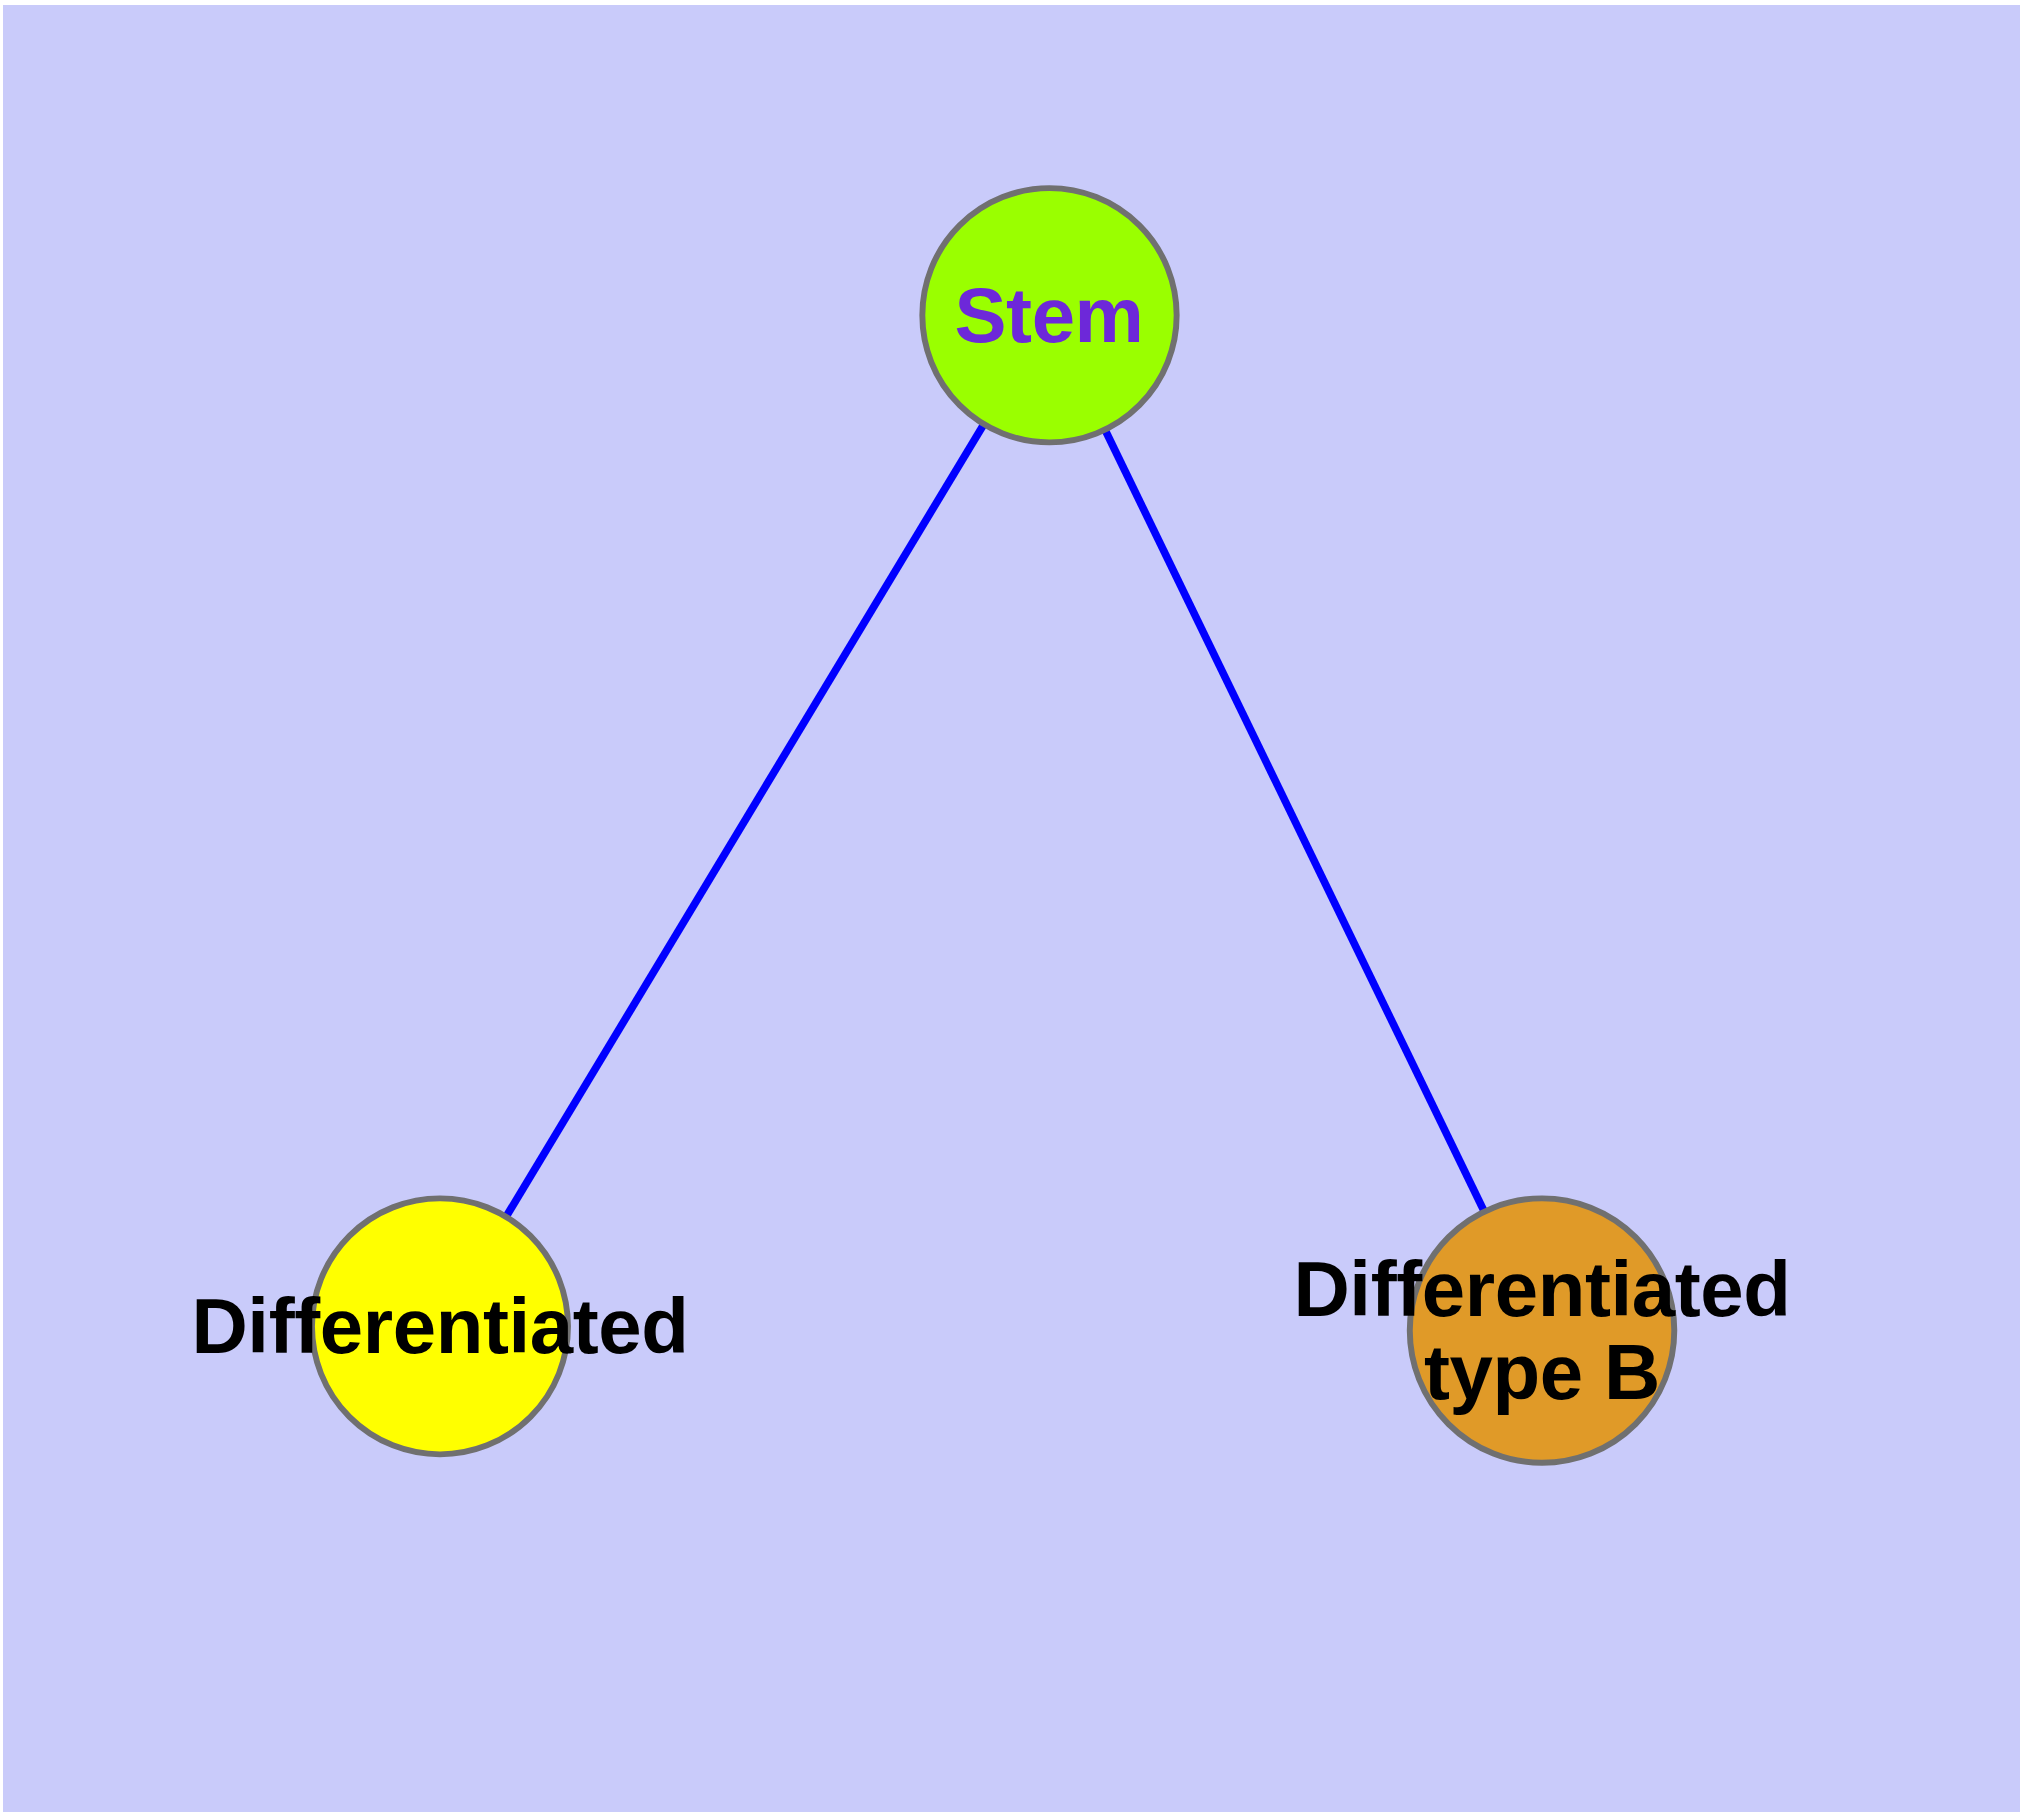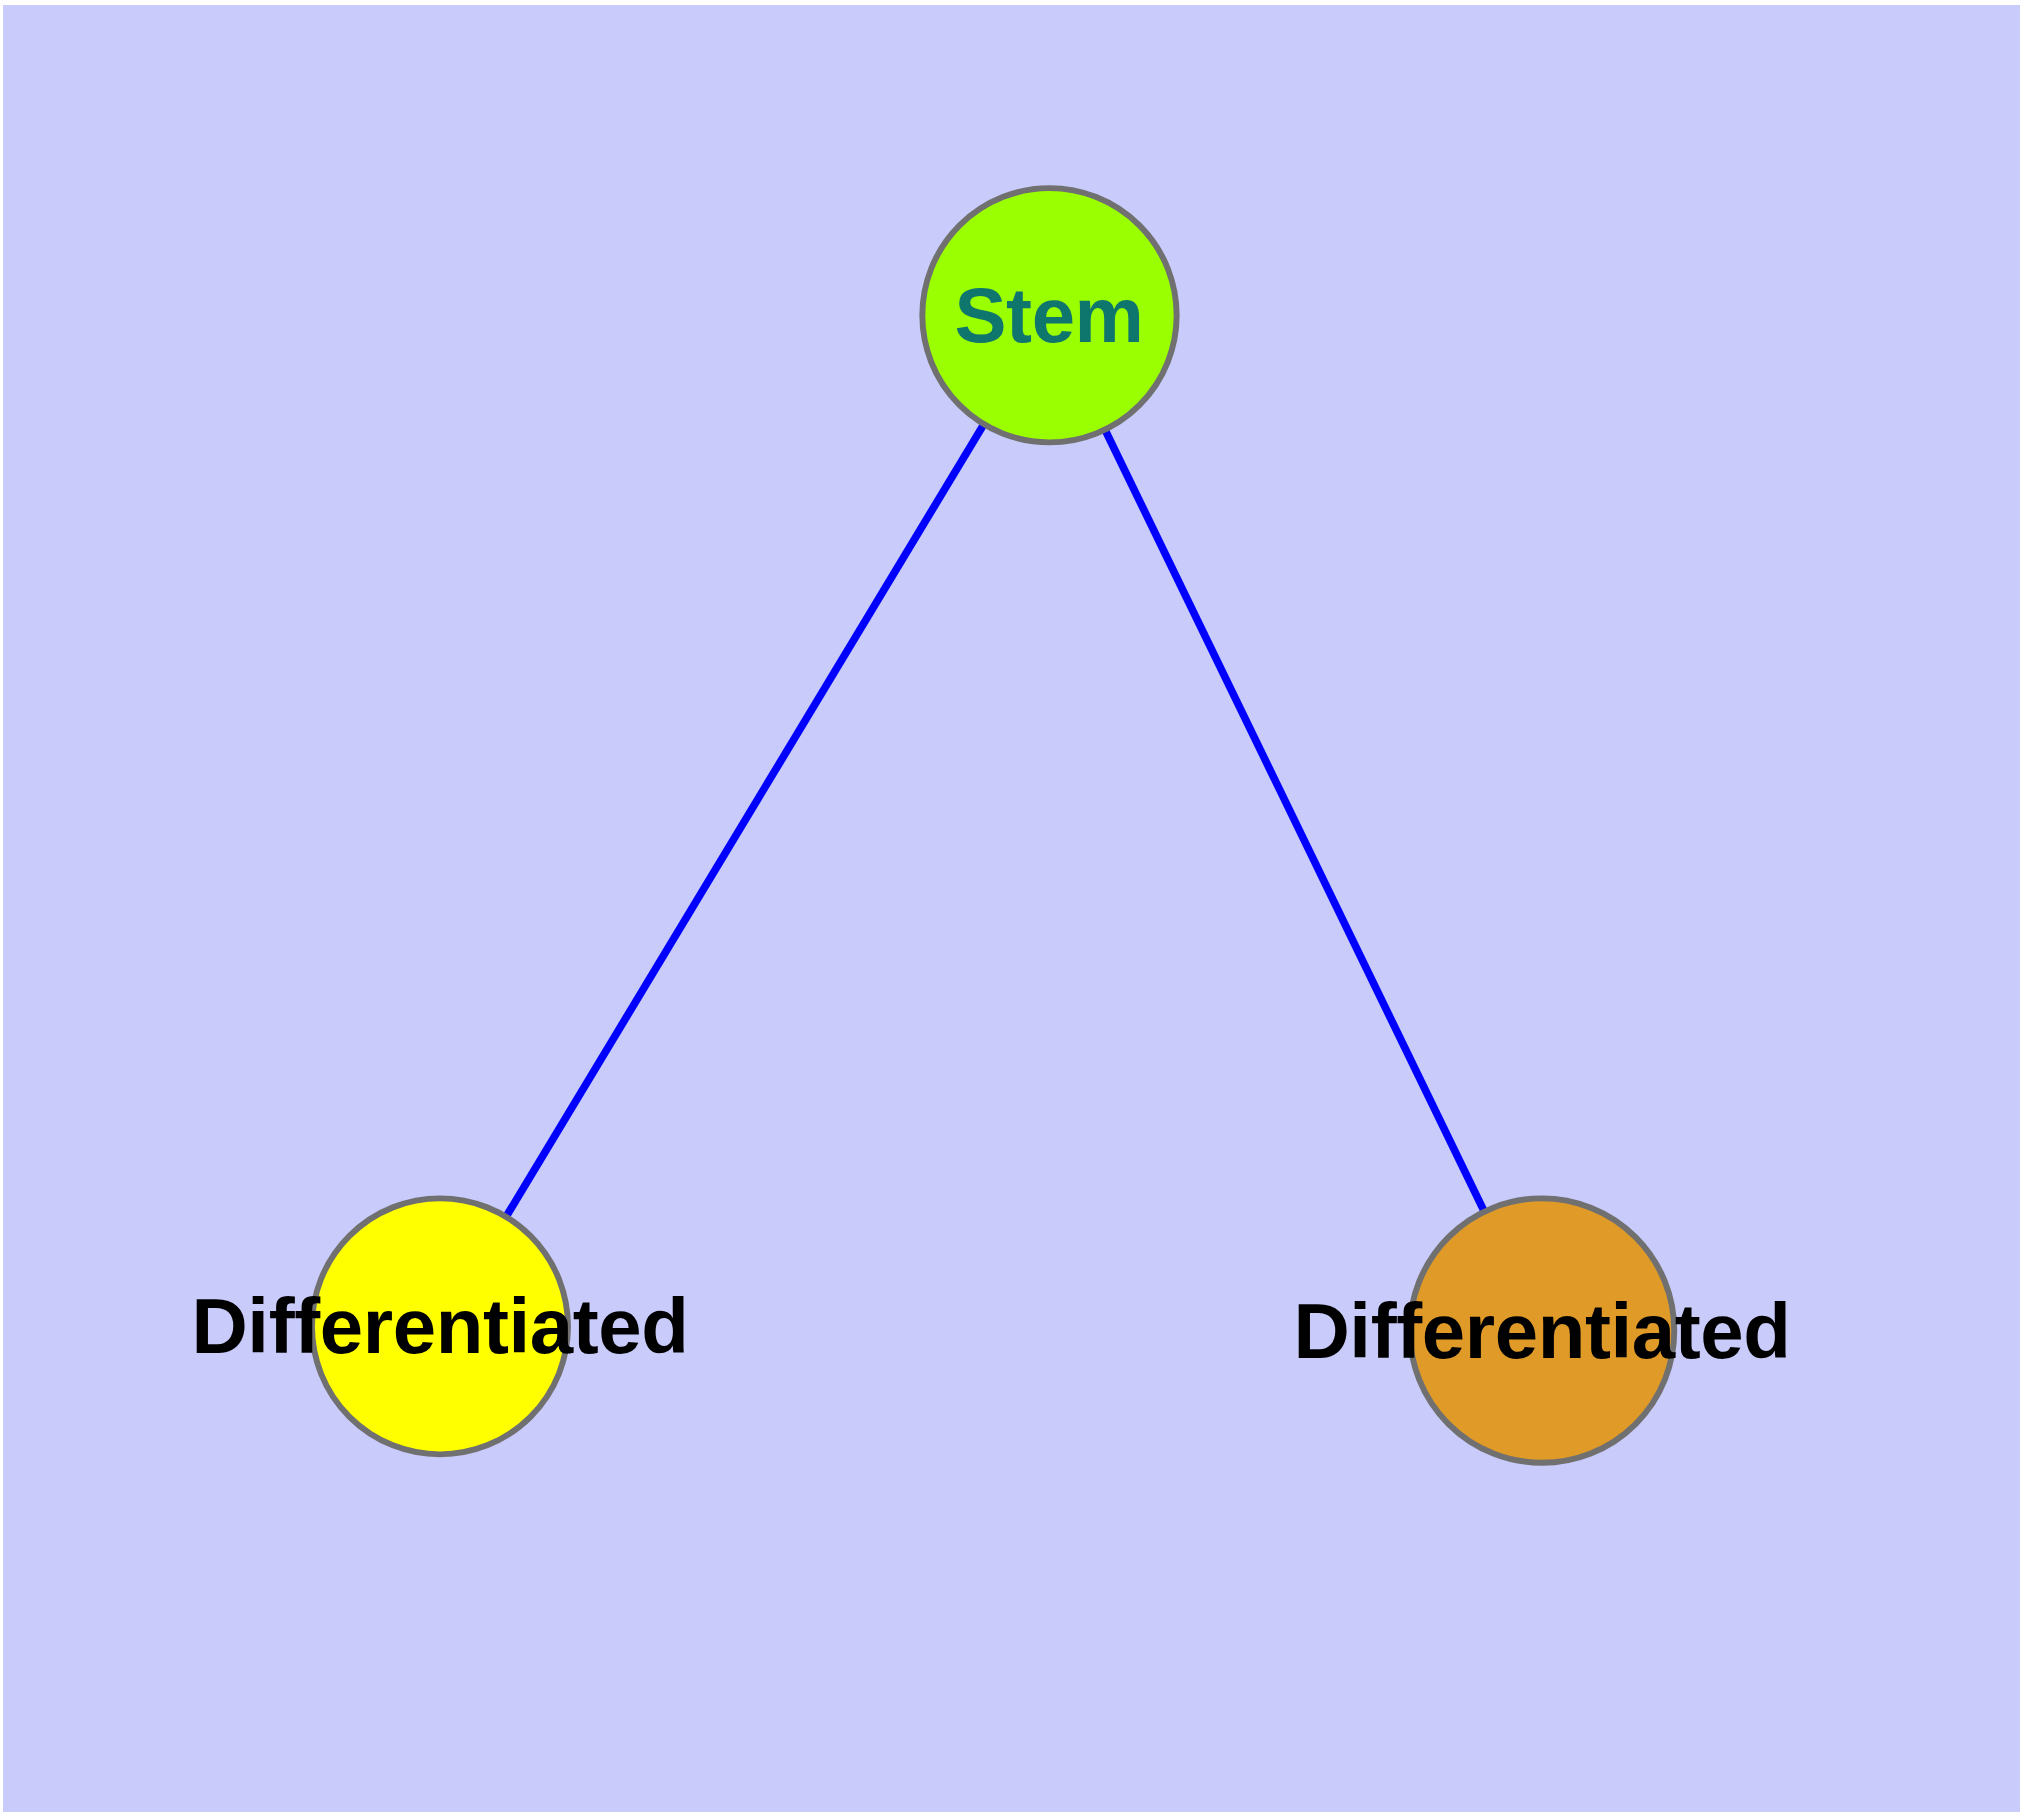--- a/index.html
+++ b/index.html
@@ -56,25 +56,26 @@
       <line x1="1238" y1="372" x2="519" y2="1565" stroke="#0000ff" stroke-width="9" stroke-linecap="butt"></line>
       <line x1="1238" y1="372" x2="1819" y2="1570" stroke="#0000ff" stroke-width="9" stroke-linecap="butt"></line>
     </g>
     <g>
       <circle cx="519" cy="1565" r="151" fill="#ffff00" stroke="#707070" stroke-width="7"></circle>
       <circle cx="1819" cy="1570" r="156" fill="#e09a28" stroke="#707070" stroke-width="7"></circle>
       <circle cx="1238" cy="372" r="150" fill="#9aff00" stroke="#707070" stroke-width="7"></circle>
     </g>
   </svg>
 
-  <div class="node-label" style="left: 1049px; top: 315px; color: #0f766e; font-size: 78px;">
+  <div class="node-label" style="left: 1049px; top: 315px; color: #6d28d9; font-size: 78px;">
     <div>Stem</div>
   </div>
 
   <div class="node-label" style="left: 440px; top: 1326px; color: rgb(0, 0, 0); font-size: 78px;">
     <div>Differentiated</div>
   </div>
 
   <div class="node-label" style="left: 1542px; top: 1331px; color: rgb(0, 0, 0); font-size: 78px;">
     <div>Differentiated</div>
+    <div>type B</div>
   </div>
 </div>
 
 
 </body></html>

